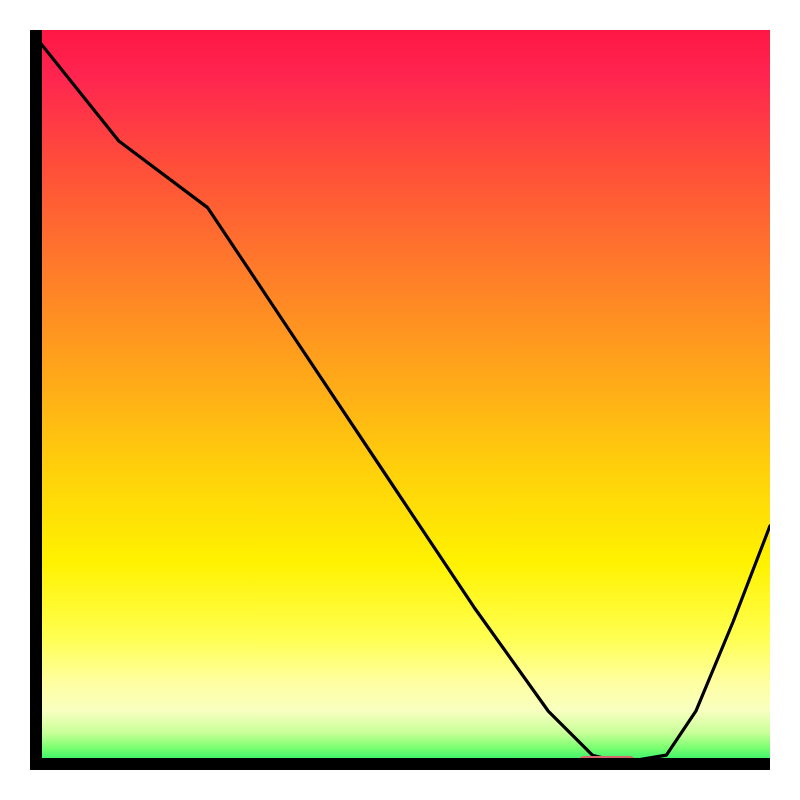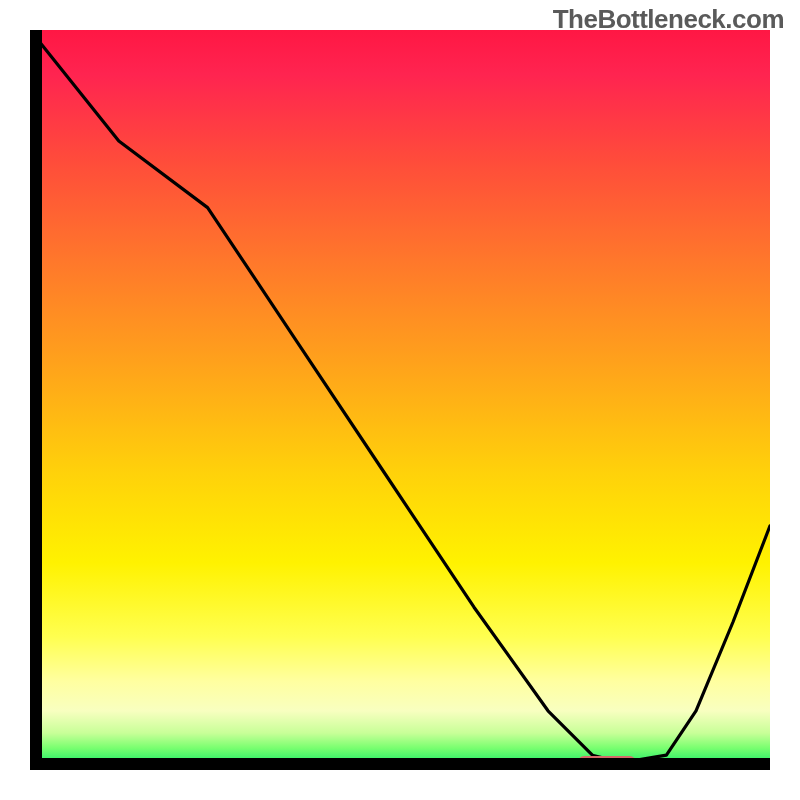--- a/index.html
+++ b/index.html
@@ -88,21 +88,20 @@
     background: #d46a6a;
     border-radius: 7px;
     transform: translate(-50%, -50%);
   }
 </style>
 </head>
 <body>
 
 <div class="chart-container">
 
-  <div class="watermark">TheBottleneck.com</div>
 
   <div class="plot-area">
 
     <div class="gradient-bg"></div>
 
     <svg class="curve-svg" viewBox="0 0 740 740" preserveAspectRatio="none">
       <path id="curve-path" fill="none" stroke="#000000" stroke-width="3.2" stroke-linecap="round" stroke-linejoin="round" d="M0.0 0.0 L88.8 111.0 L177.6 177.6 L266.4 310.8 L355.2 444.0 L444.0 577.2 L518.0 680.8 L562.4 725.2 L592.0 732.6 L636.4 725.2 L666.0 680.8 L703.0 592.0 L740.0 495.8"></path>
     </svg>
 
     <div id="marker" class="marker" style="left: 577.2px; top: 732.6px; width: 59.2px; background: rgb(212, 106, 106);"></div>

